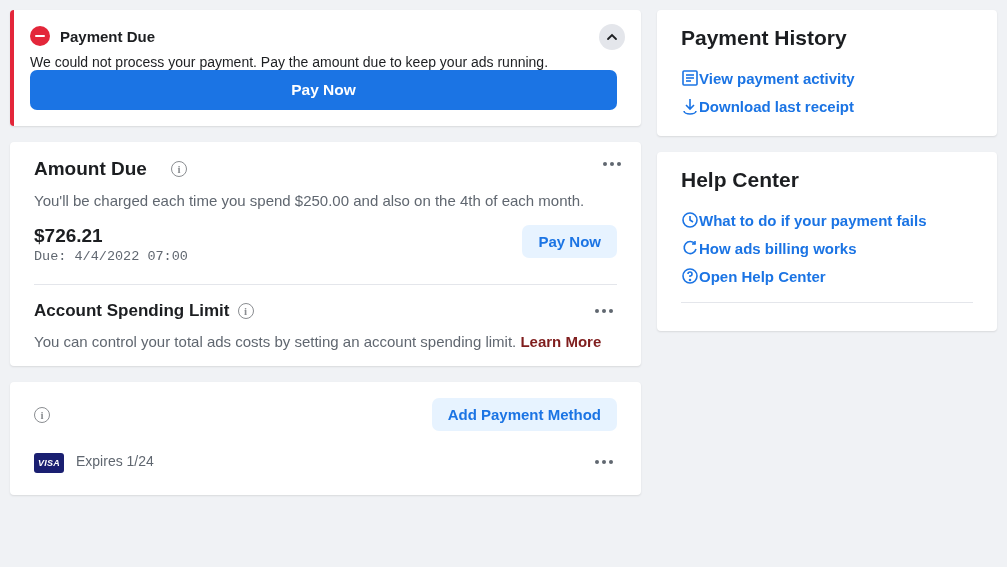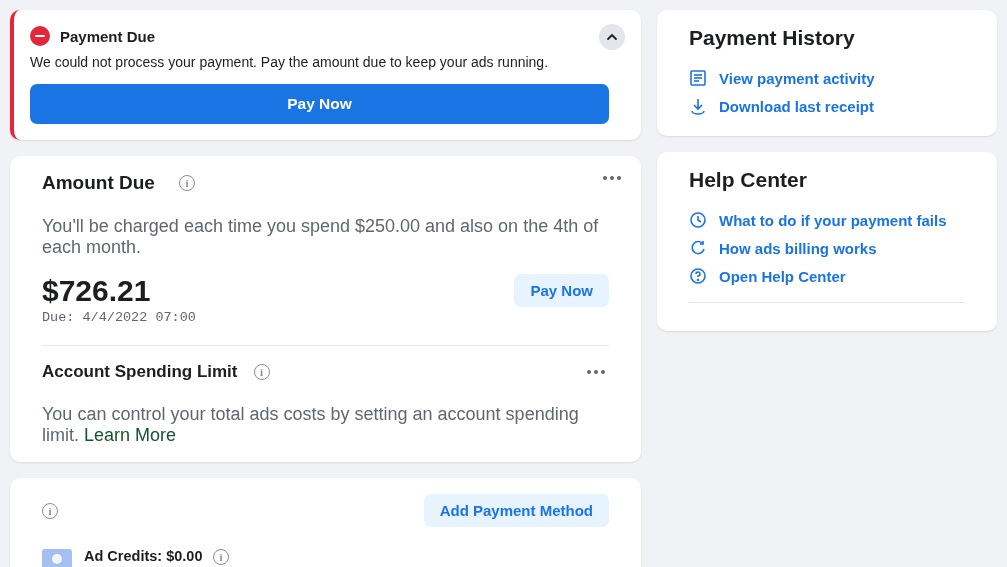--- a/index.html
+++ b/index.html
@@ -11,24 +11,24 @@
     color: #1c1e21;
   }
   .layout {
     display: flex;
     gap: 16px;
   }
   .main-col { flex: 1; min-width: 0; }
   .side-col { width: 340px; }
   .card {
     background: #fff;
-    border-radius: 10px;
+    border-radius: 4px;
     box-shadow: 0 1px 2px rgba(0,0,0,0.1);
     margin-bottom: 16px;
-    padding: 16px 32px;
+    padding: 16px 24px;
     position: relative;
   }
   .alert-card {
     border-left: 4px solid #e3263a;
     padding-left: 16px;
   }
   .alert-header {
     display: flex;
     align-items: center;
     gap: 10px;
@@ -44,21 +44,21 @@
   }
   .alert-title { font-weight: 700; font-size: 15px; }
   .collapse-btn {
     position: absolute; right: 16px; top: 14px;
     width: 26px; height: 26px; border-radius: 50%;
     background: #e4e6eb;
     display:flex; align-items:center; justify-content:center;
     cursor:pointer;
   }
   .collapse-btn svg { width:12px; height:12px; }
-  .alert-body { font-size: 14px; color: #1c1e21; margin-bottom: 14px; }
+  .alert-body { font-size: 14px; color: #1c1e21; }
   .btn-primary {
     background: #1b74e4; color: #fff; border: none;
     font-weight: 700; font-size: 15.5px; width: 100%;
     padding: 11px; border-radius: 7px; cursor: pointer;
   }
   .section-head {
     display:flex; align-items:center; gap:24px;
   }
   .section-title { font-weight: 800; font-size: 19px; }
   .section-title-lg { font-weight: 700; font-size: 21px; margin-bottom: 14px; }
@@ -68,58 +68,58 @@
     font-size:11px; color:#8a8d91; font-weight:600; cursor:pointer;
     font-family: Georgia, serif;
   }
   .dots-btn {
     position:absolute; right:16px;
     cursor:pointer; padding:4px;
   }
   .dots-btn.top { top: 16px; }
   .dots { display:flex; gap:3px; }
   .dots span { width:4px; height:4px; background:#606770; border-radius:50%; }
-  .subtext { color:#606770; font-size:18px; margin-top:22px; }
+  .subtext { color:#606770; font-size:15px; margin-top:12px; }
   .amount-row {
     display:flex; align-items:flex-start; justify-content:space-between;
     margin-top: 16px;
   }
-  .amount-value { font-weight:800; font-size:30px; }
+  .amount-value { font-weight:800; font-size:19px; }
   .due-date { color:#606770; font-size:13.5px; margin-top:2px;font-family:Liberation Mono, monospace; }
   .btn-soft {
     background:#e7f3ff; color:#1b74e4; border:none;
     font-weight:700; font-size:15px; padding:8px 16px;
     border-radius:7px; cursor:pointer;
   }
   .divider { height:1px; background:#e4e6eb; margin:20px 0 16px; }
   .sub-section-head {
-    display:flex; align-items:center; gap:16px; position:relative;
+    display:flex; align-items:center; gap:8px; position:relative;
   }
   .sub-section-title { font-weight:700; font-size:17px; }
-  .link { color:#14532d; cursor:pointer; font-weight:400; }
+  .link { color:#7f1d1d; cursor:pointer; font-weight:700; }
   .pm-head { display:flex; align-items:center; justify-content:space-between; }
   .pm-list { margin-top:14px; }
   .pm-row { display:flex; align-items:flex-start; gap:12px; padding:6px 0; position:relative; }
   .pm-icon {
     width:30px; height:20px; border-radius:3px;
     display:flex; align-items:center; justify-content:center;
     font-size:9px; font-weight:800; color:#fff; flex-shrink:0;
     margin-top:2px;
   }
   .pm-icon.credits { background:#a3c0f0; }
   .pm-icon.visa { background:#1a1f71; font-style:italic; letter-spacing:0.3px; }
   .pm-label { font-size:14.5px; font-weight:600; }
   .badge {
     background:#e7f3ff; color:#1b74e4; font-size:12px; font-weight:600;
     padding:2px 8px; border-radius:4px; margin-left:6px;
   }
   .pm-sub { color:#606770; font-size:14px; margin-top:2px; }
   .side-link-list { list-style:none; }
   .side-link {
-    display:flex; align-items:center; gap:12px;
+    display:flex; align-items:center; 
     padding:5px 0; cursor:pointer;
   }
   .side-link-icon { width:18px; height:18px; flex-shrink:0; display:flex; align-items:center; justify-content:center; }
   .side-link-icon svg { width:18px; height:18px; stroke:#1b74e4; fill:none; stroke-width:1.6; }
   .side-link-text { color:#1b74e4; font-size:15px; font-weight:600; }
   .side-divider { height:1px; background:#e4e6eb; margin:12px 0; }
   .dots-inline { cursor:pointer; padding:4px; margin-left:auto; }
 </style>
 </head>
 <body>
@@ -184,31 +184,20 @@
 
     <div class="card">
       <div class="pm-head">
         <div class="section-head">
           <span class="info-icon">i</span>
         </div>
         <button class="btn-soft">Add Payment Method</button>
       </div>
 
       <div class="pm-list">
-        <div class="pm-row">
-          <div class="pm-icon credits">
-            <svg width="14" height="14" viewBox="0 0 14 14">
-                <circle cx="7" cy="7" r="5" fill="#fff" opacity="0.85"></circle>
-              </svg>
-          </div>
-          <div>
-            <span class="pm-label">Ad Credits: $0.00</span>
-            <span class="info-icon" style="margin-left:6px;">i</span>
-          </div>
-        </div>
 
         <div class="pm-row">
           <div class="pm-icon visa">VISA</div>
           <div>
             <div class="pm-sub">Expires 1/24</div>
           </div>
           <div class="dots-inline" style="align-self:center;">
             <div class="dots">
                 <span></span>
                 <span></span>

